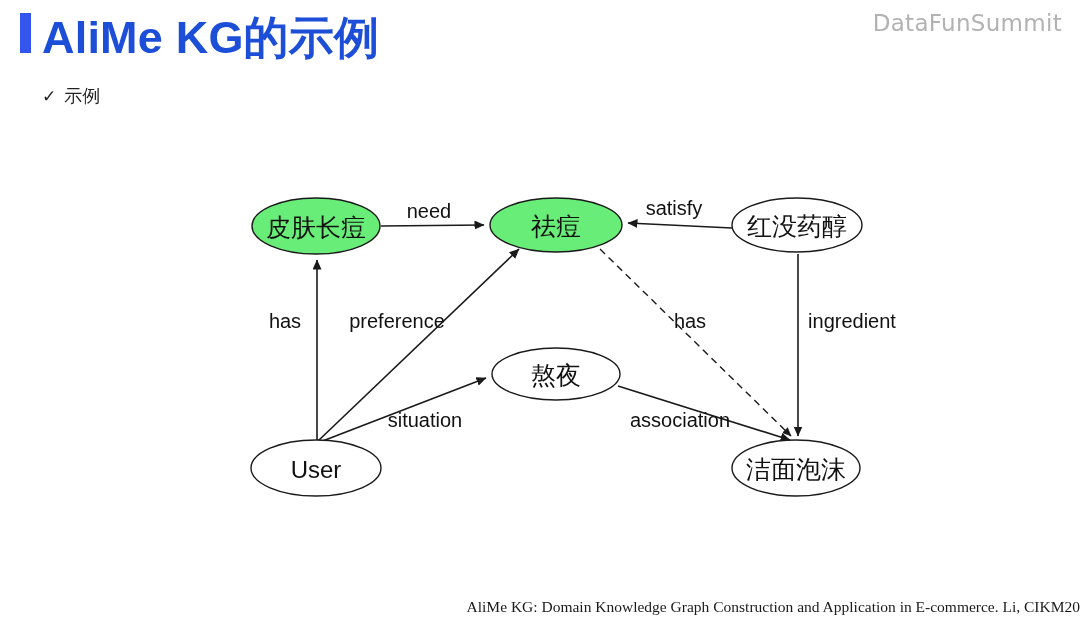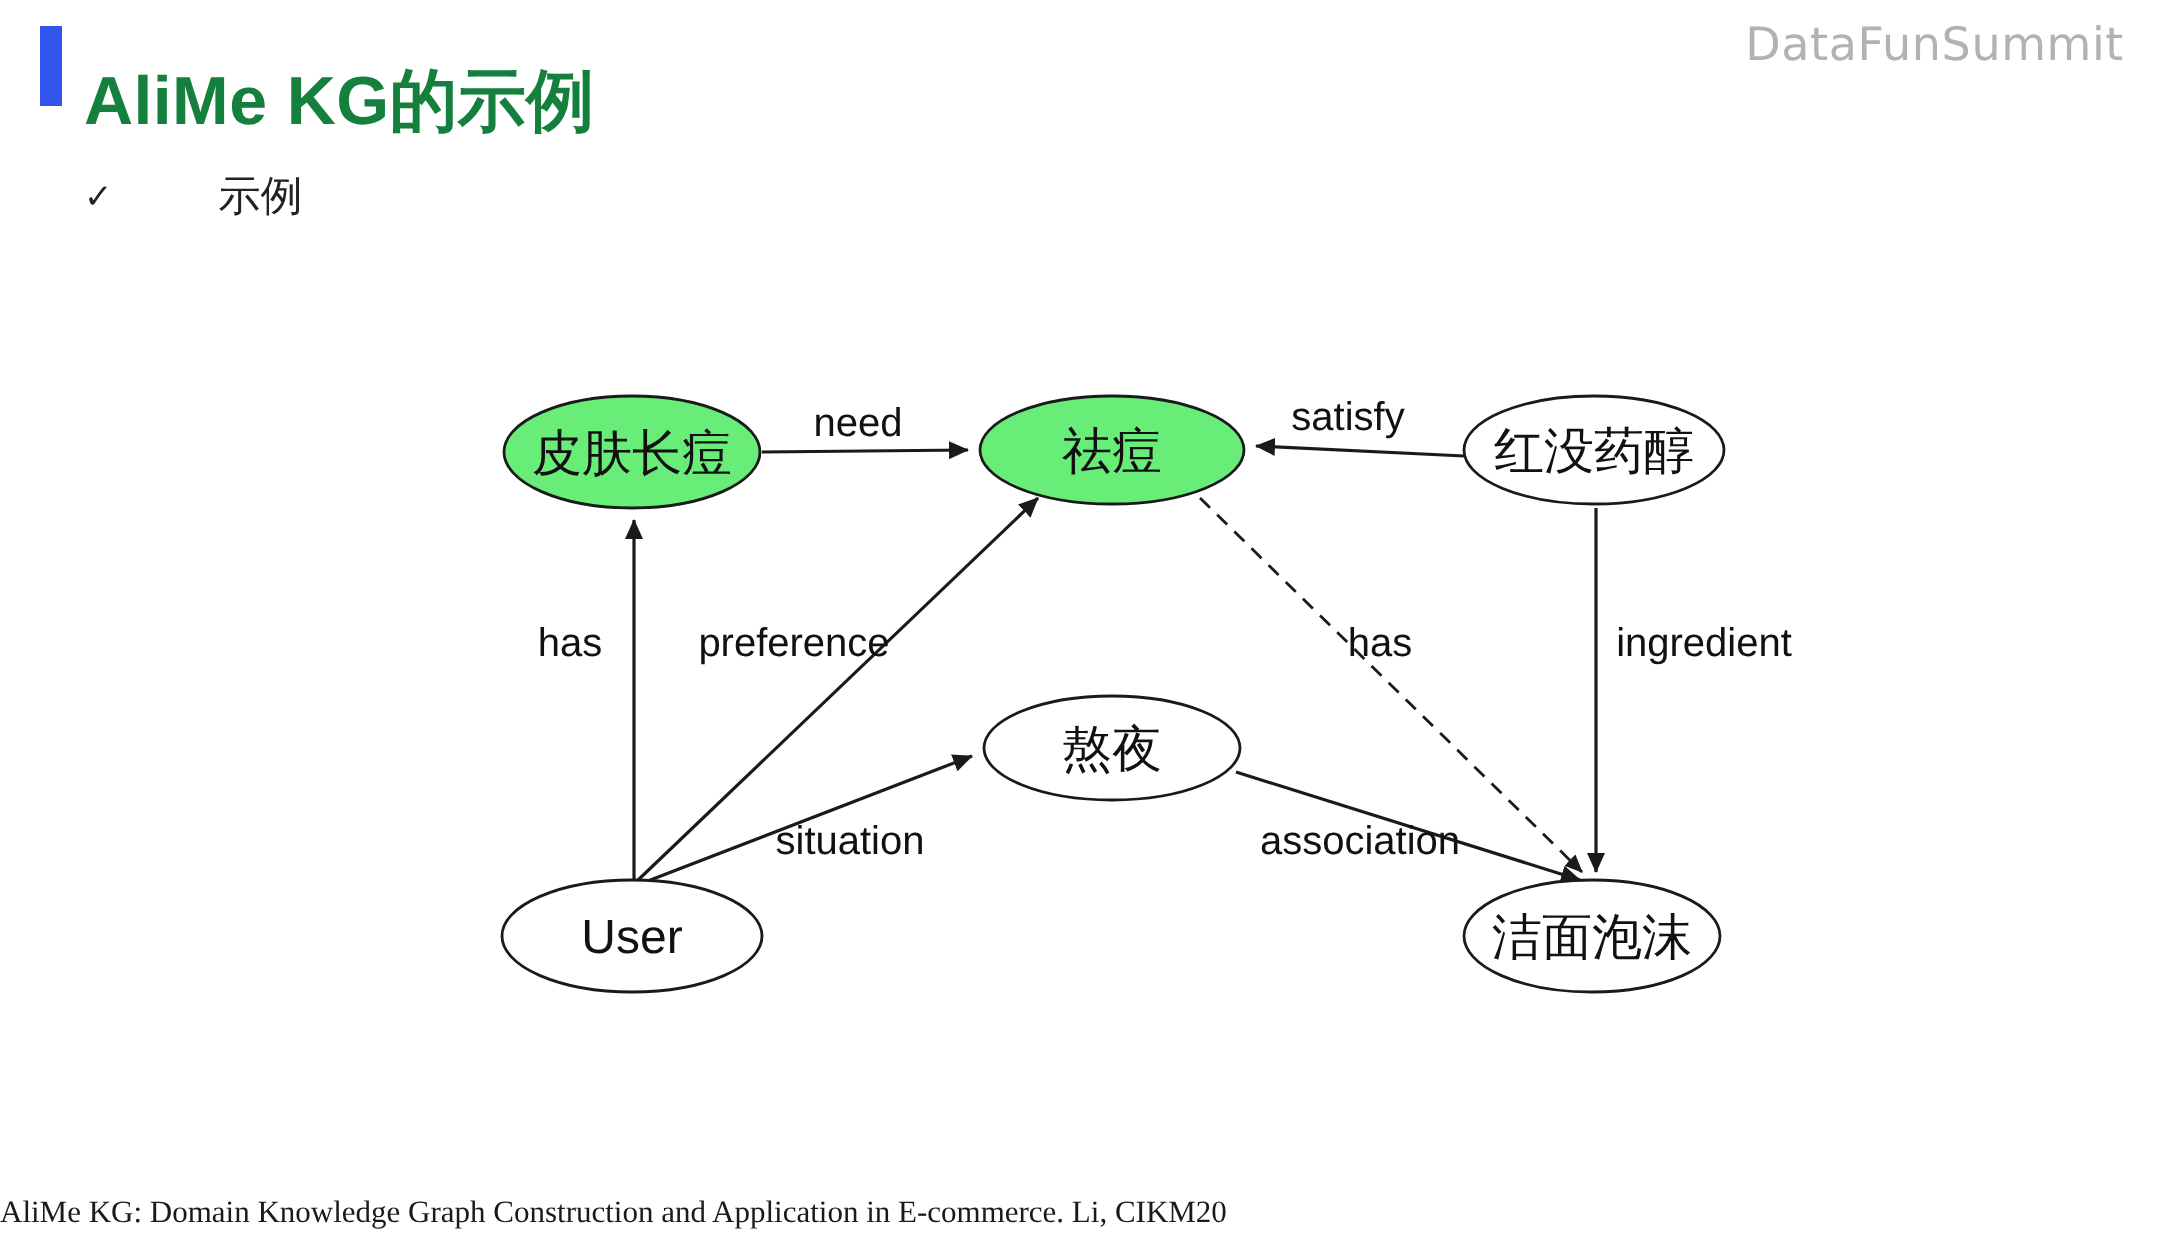--- a/index.html
+++ b/index.html
@@ -27,27 +27,26 @@
     left: 20px;
     top: 13px;
     width: 11px;
     height: 40px;
     background: #3355ee;
   }
   #page-title {
     position: absolute;
     left: 42px;
     top: 8px;
-    font-size: 34px;
+    font-size: 45px;
     font-weight: bold;
-    color: #15803d;
+    color: #1d4ed8;
     letter-spacing: 0.2px;
     white-space: nowrap;
     font-family: "Liberation Sans", sans-serif;
-    margin-top: 20px;
   }
   #brand-logo {
     position: absolute;
     right: 18px;
     top: 10px;
     font-size: 23px;
     color: #b2b2b2;
     letter-spacing: 0.3px;
     font-family: "DejaVu Sans", sans-serif;
     white-space: nowrap;
@@ -61,24 +60,23 @@
     display: flex;
     align-items: center;
     gap: 8px;
   }
   #bullet-check-icon {
     font-size: 17px;
     color: #222;
     line-height: 1;
   }
   #bullet-text {
-    font-size: 21px;
+    font-size: 18px;
     color: #222;
     white-space: nowrap;
-    margin-left: 45px;
   }
 
   
   #kg-figure {
     position: absolute;
     left: 0;
     top: 150px;
     width: 1080px;
     height: 400px;
     text-align: center;
@@ -120,21 +118,21 @@
     text-anchor: middle;
     dominant-baseline: alphabetic;
   }
 
   
   #figure-caption {
     position: absolute;
     left: 0;
     top: 598px;
     width: 1080px;
-    text-align: left;
+    text-align: right;
     font-family: "Liberation Serif", serif;
     font-size: 15.5px;
     color: #1a1a1a;
     white-space: nowrap;
   }
 </style>
 </head>
 <body>
 
 <div id="slide-header">

